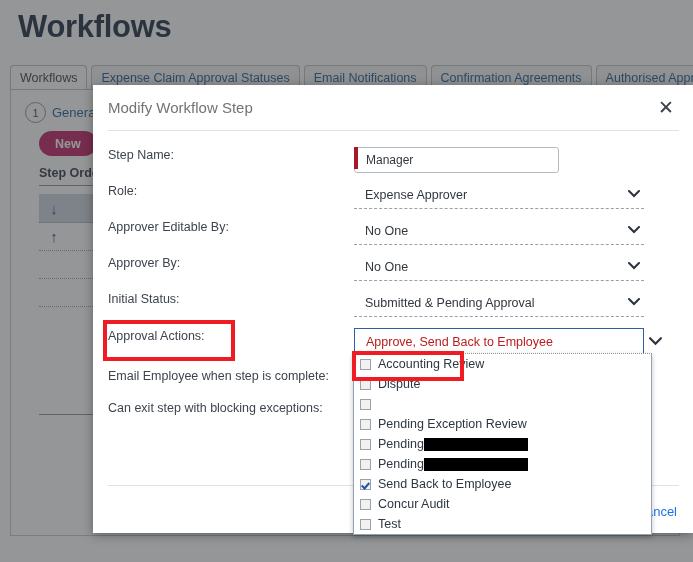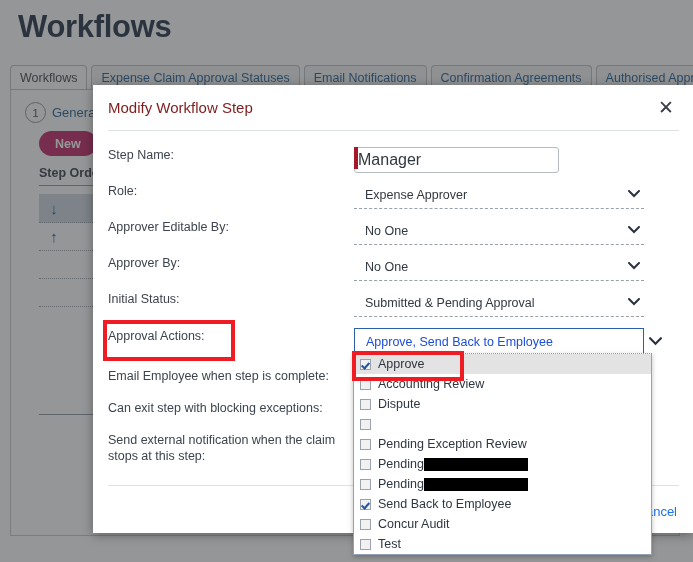--- a/index.html
+++ b/index.html
@@ -60,55 +60,55 @@
 
   
   #overlay{position:absolute;left:0;top:0;width:693px;height:562px;background:rgba(60,64,66,0.55);}
 
   
   #dialog{
     position:absolute;left:93px;top:85px;width:600px;height:448px;
     background:#ffffff;box-shadow:0 2px 10px rgba(0,0,0,.35);
   }
   #dialog-header{position:relative;height:46px;}
-  #dialog-title{position:absolute;left:15px;top:14px;font-size:15px;color:#7f1d1d;}
+  #dialog-title{position:absolute;left:15px;top:14px;font-size:15px;color:#737373;}
   #close-icon{
     position:absolute;right:14px;top:9px;width:26px;height:26px;
     display:flex;align-items:center;justify-content:center;
     font-size:19px;color:#3a4049;cursor:pointer;
   }
   #header-rule{position:absolute;left:15px;right:14px;top:45px;height:1px;background:#dfe2e5;}
 
   
   .frow{position:absolute;left:15px;width:571px;}
   .flabel{position:absolute;left:0;top:0;font-size:12.5px;color:#3d444d;width:230px;line-height:16px;}
   .fctrl{position:absolute;left:246px;width:290px;}
 
   .req{
     position:absolute;left:0;top:0;width:4px;height:22px;background:#a8162a;
   }
   .inp{
     box-sizing:border-box;height:26px;width:205px;
     border:1px solid #b7bcc2;border-radius:3px;background:#fff;
-    padding-left:3px;font-size:16px;color:#32383f;line-height:24px;
+    padding-left:11px;font-size:12px;color:#32383f;line-height:24px;
     font-family:"Liberation Sans",sans-serif;
   }
   .sel-dashed{
     position:relative;box-sizing:border-box;height:26px;width:290px;
     border:none;border-bottom:1px dashed #9aa0a7;background:#fff;
     padding-left:11px;font-size:12.5px;color:#32383f;line-height:24px;
   }
   .caret{
     position:absolute;right:3px;top:4px;width:14px;height:14px;
     color:#2b3340;font-size:13px;font-weight:bold;line-height:14px;text-align:center;
   }
   .sel-open{
     position:relative;box-sizing:border-box;height:28px;width:290px;
     border:1px solid #2c5fa8;background:#fff;
-    padding-left:11px;font-size:12.5px;color:#1d4ed8;line-height:26px;
+    padding-left:11px;font-size:12.5px;color:#b91c1c;line-height:26px;
   }
 
   
   .annot{position:absolute;border:4px solid #ef1c24;pointer-events:none;}
 
   
   #dd-list{
     position:absolute;left:353px;top:353px;width:297px;
     background:#fff;border:1px solid #93a2b5;
     border-top:1px dotted #8d939a;
@@ -269,33 +269,28 @@
       <span class="caret" style="right:-18px;top:7px;">
         <svg width="13" height="9" viewBox="0 0 12 8">
             <path d="M1 1 L6 6 L11 1" stroke="#2b3340" stroke-width="2" fill="none" stroke-linecap="round"></path>
           </svg>
       </span>
     </div>
   </div>
 
   <div class="flabel" style="position:absolute;left:15px;top:283px;width:245px;">Email Employee when step is complete:</div>
   <div class="flabel" style="position:absolute;left:15px;top:315px;width:245px;">Can exit step with blocking exceptions:</div>
-  <div class="flabel" style="position:absolute;left:15px;top:347px;width:235px;">Send external notification when the claim stops at this step:</div>
 
   <div id="dialog-footer-rule"></div>
   <div id="footer-actions">
     <span class="link-btn">Cancel</span>
   </div>
 </div>
 
 <div id="dd-list">
-  <div class="dd-item hl">
-    <span class="cb on"></span>
-    <span>Approve</span>
-  </div>
   <div class="dd-item">
     <span class="cb"></span>
     <span>Accounting Review</span>
   </div>
   <div class="dd-item">
     <span class="cb"></span>
     <span>Dispute</span>
   </div>
   <div class="dd-item">
     <span class="cb"></span>

